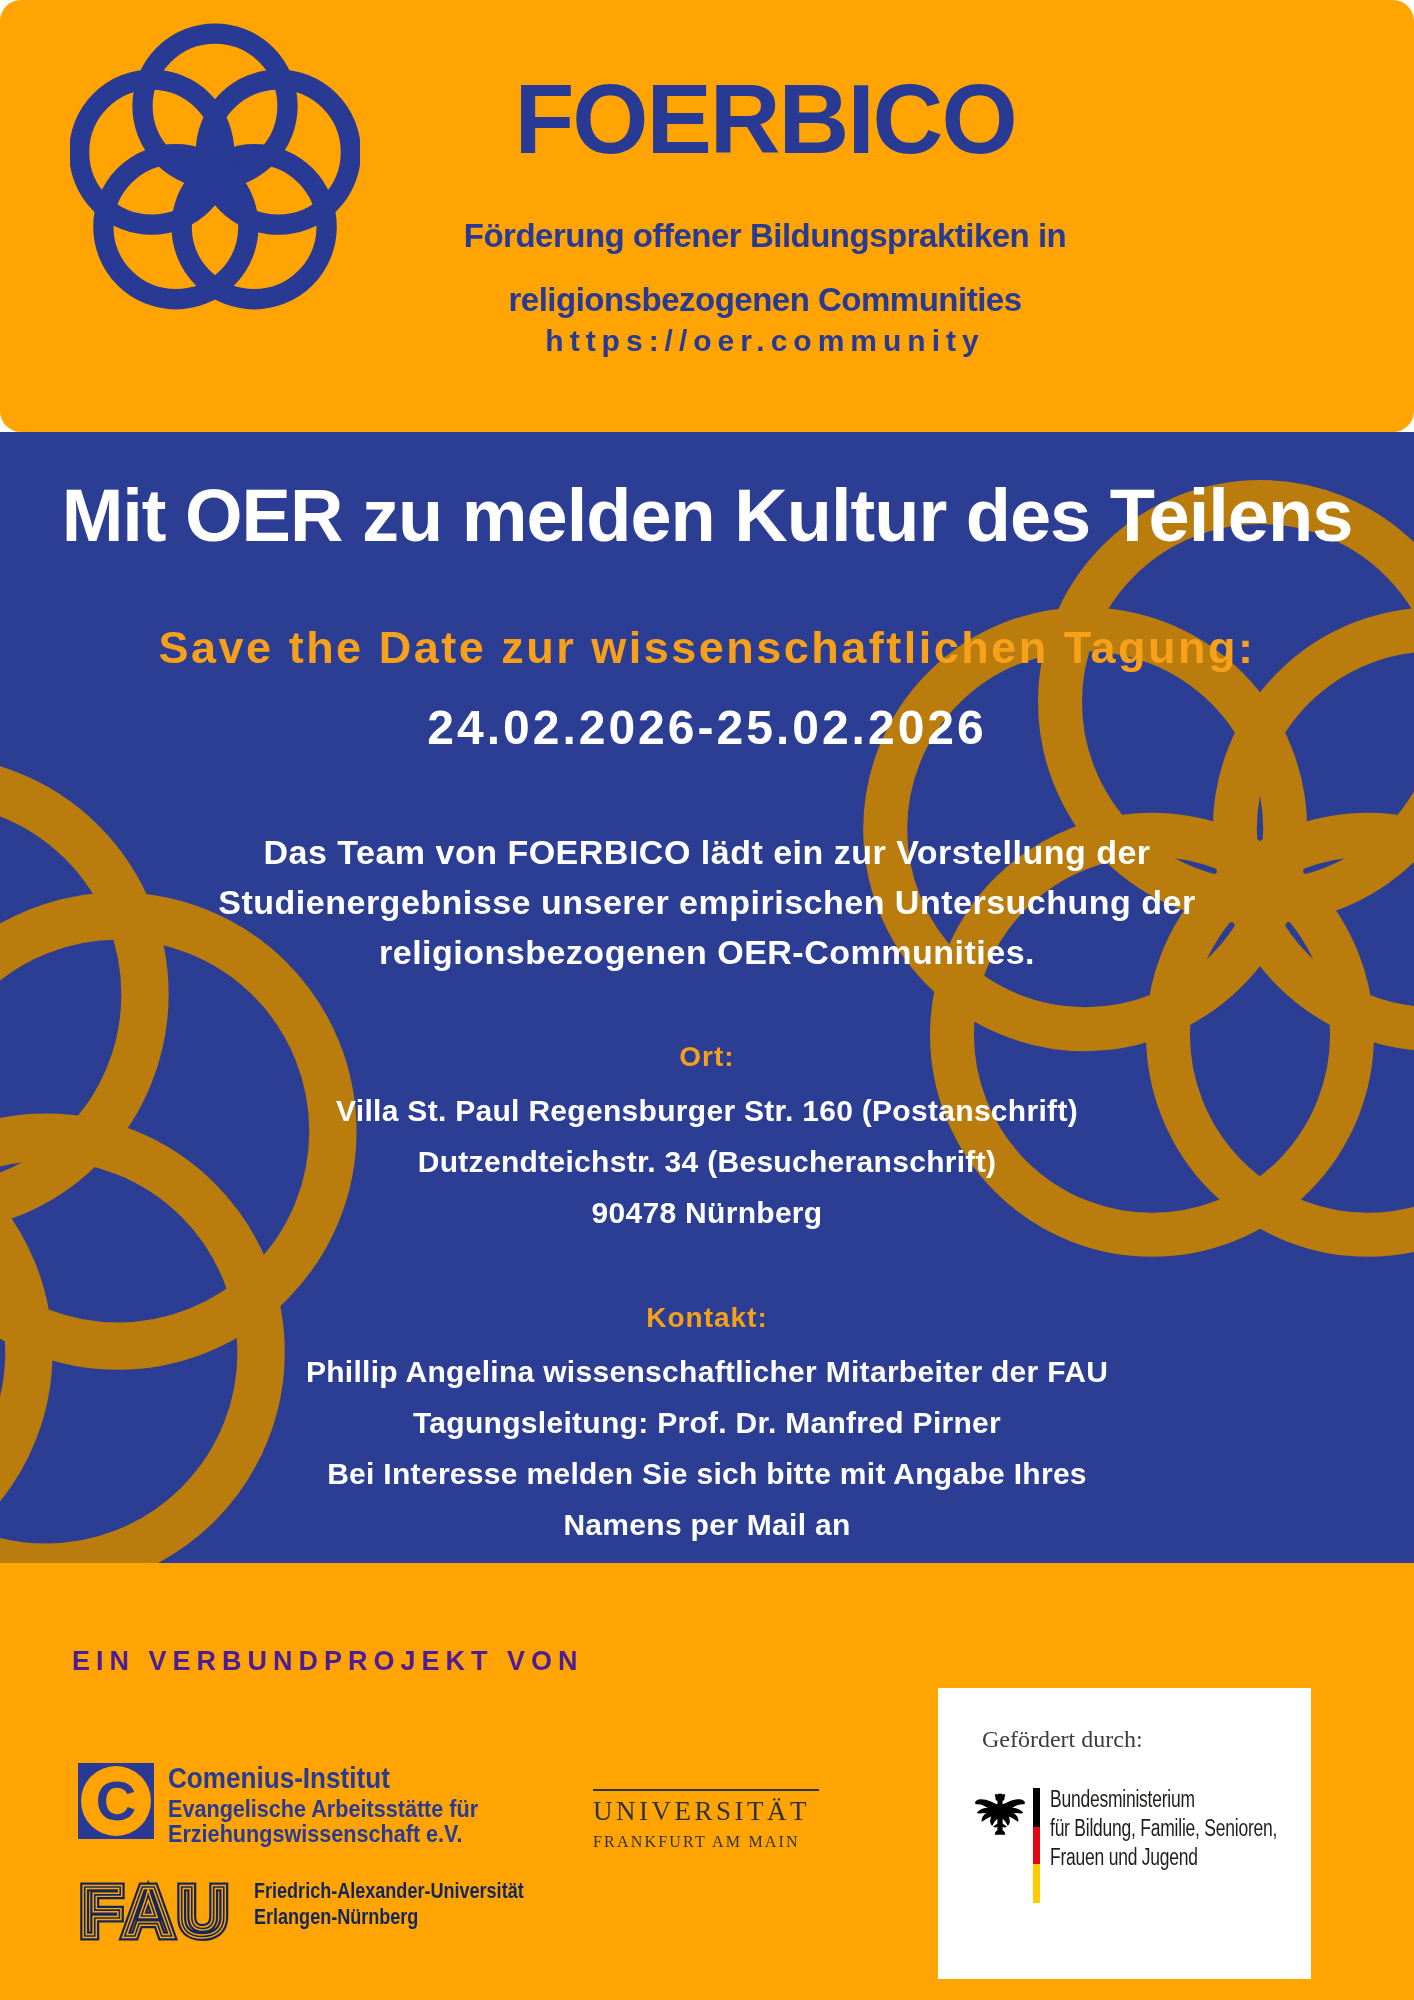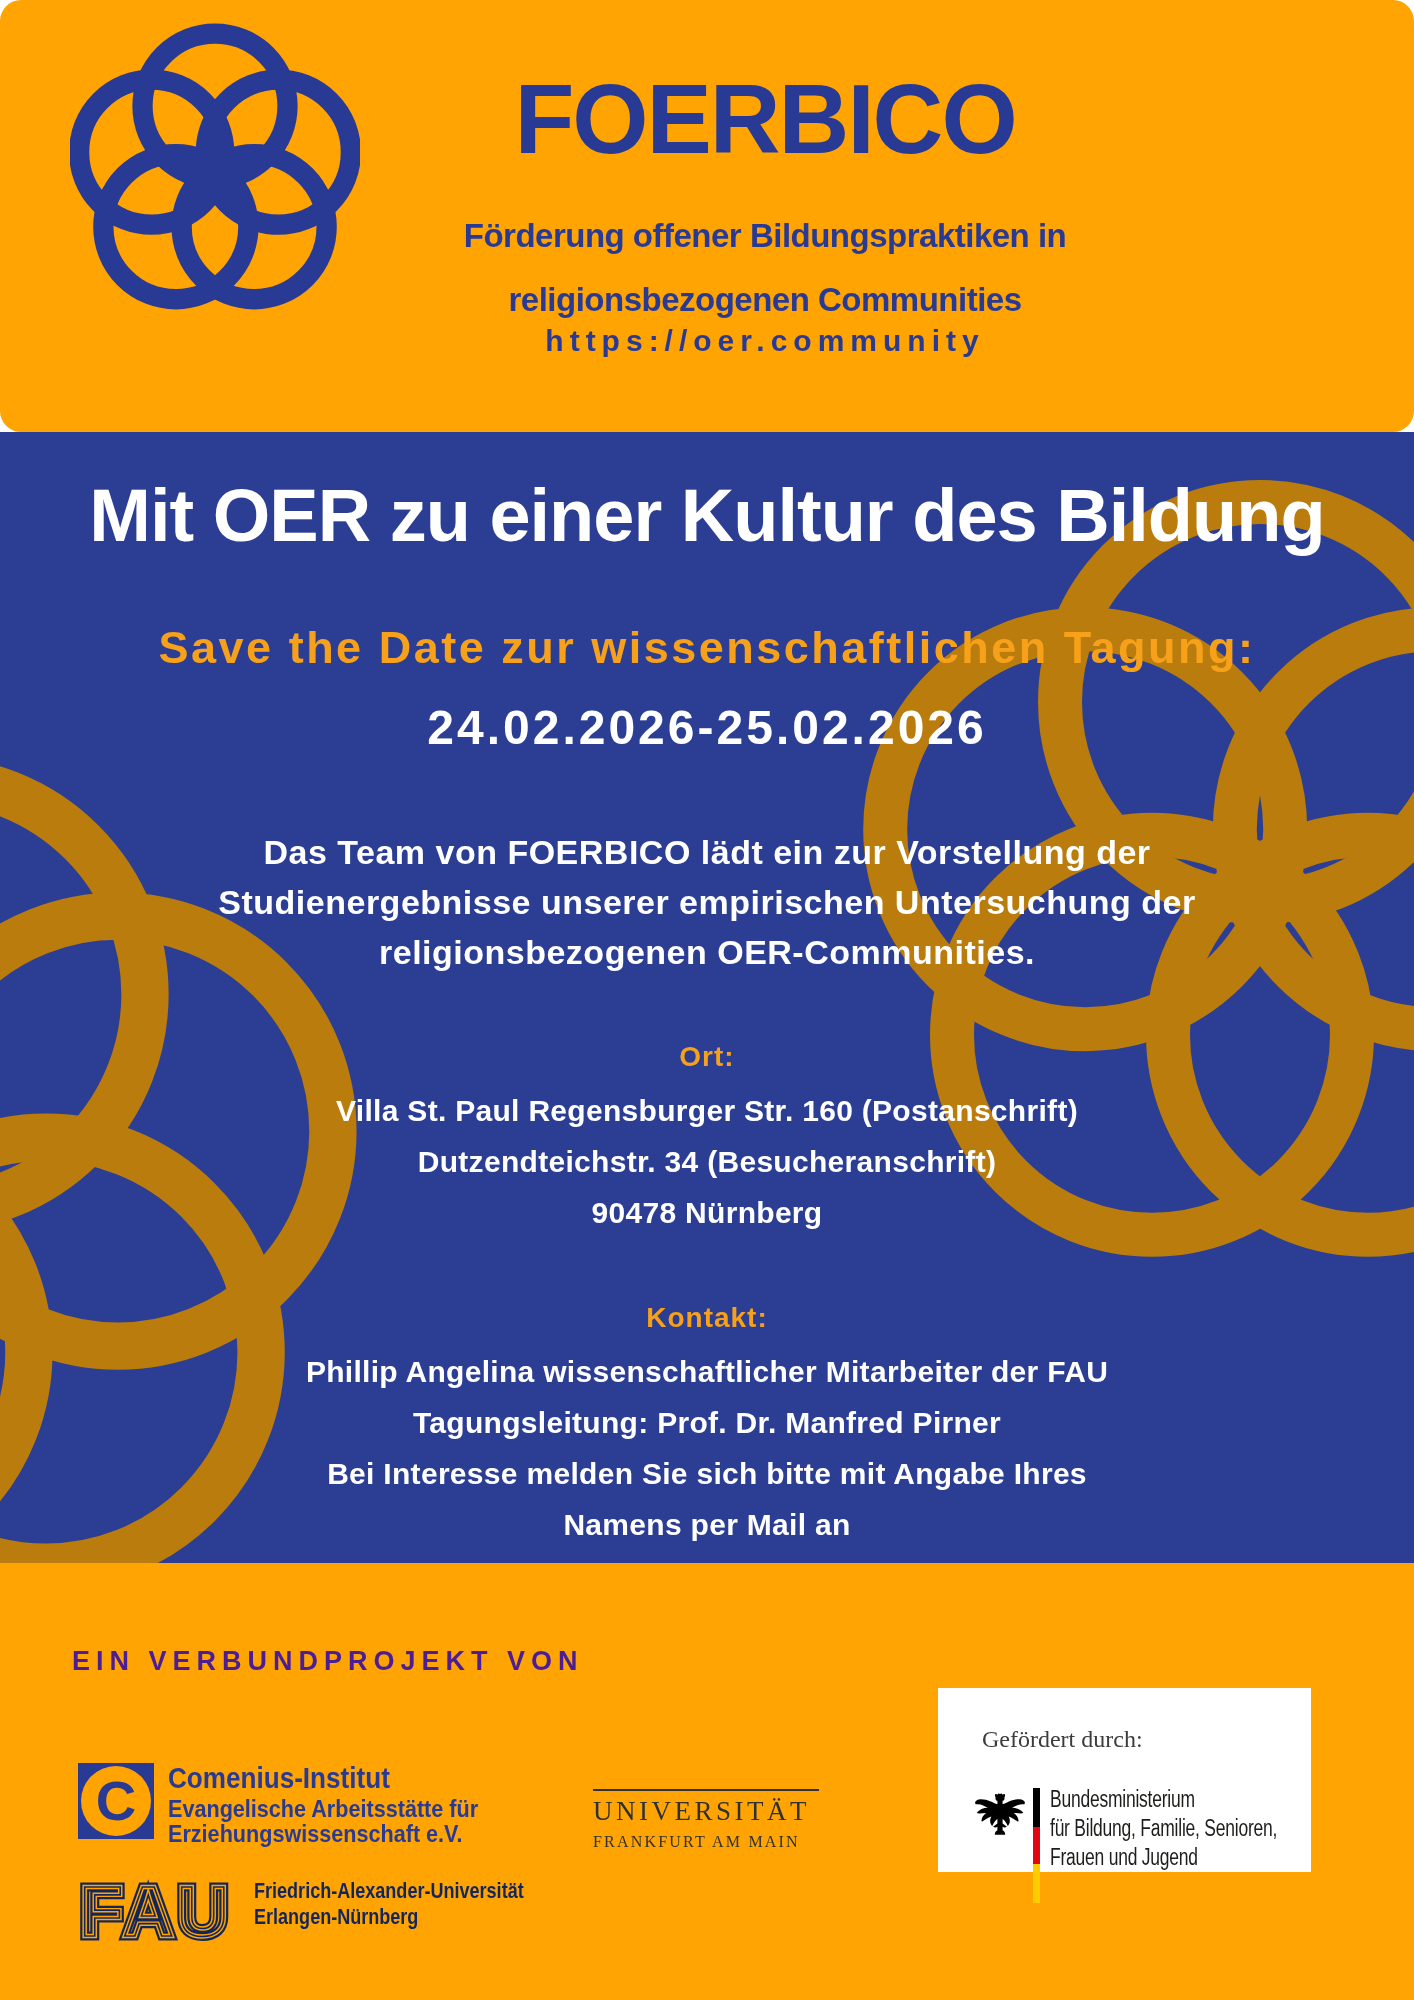--- a/index.html
+++ b/index.html
@@ -62,21 +62,21 @@
     transform:scaleX(0.82);transform-origin:left top;margin-top:2px;}
 
   .goethe{position:absolute;left:593px;top:223px;width:232px;color:var(--goethe);}
   .goethe-top{display:flex;align-items:flex-end;}
   .goethe-name{font-family:"Liberation Serif",serif;font-size:35px;letter-spacing:3px;line-height:35px;}
   .goethe-portrait{width:62px;height:74px;margin-left:4px;margin-bottom:-6px;flex:0 0 auto;}
   .goethe-rule{border:0;border-top:2.5px solid var(--goethe);margin:3px 0 6px 0;width:226px;}
   .goethe-uni{font-family:"Liberation Serif",serif;font-size:27px;letter-spacing:3.5px;line-height:28px;}
   .goethe-city{font-family:"Liberation Serif",serif;font-size:16px;letter-spacing:2.2px;margin-top:8px;}
 
-  .funding-card{position:absolute;left:938px;top:125px;width:373px;height:184px;background:#fff;}
+  .funding-card{position:absolute;left:938px;top:125px;width:373px;height:291px;background:#fff;}
   .funding-label{position:absolute;left:44px;top:38px;font-family:"Liberation Serif",serif;font-size:24px;color:#3C3C3B;}
   .eagle{position:absolute;left:36px;top:102px;width:52px;height:46px;}
   .flag-bar{position:absolute;left:95px;top:100px;width:7px;height:115px;display:flex;flex-direction:column;}
   .flag-bar .b{flex:0 0 39px;background:#000;}
   .flag-bar .r{flex:0 0 37px;background:#E30613;}
   .flag-bar .g{flex:0 0 39px;background:#FFCC00;}
   .ministry{position:absolute;left:112px;top:97px;color:var(--ink);font-size:23px;line-height:29px;
     letter-spacing:-0.3px;transform:scaleX(0.76);transform-origin:left top;white-space:nowrap;}
 </style>
 </head>
@@ -111,21 +111,21 @@
     </svg>
     <svg class="rings-left" viewBox="0 0 200 200" fill="none" stroke="#B97C0D" stroke-width="11">
       <circle cx="100" cy="58" r="50"></circle>
       <circle cx="143.7" cy="89.8" r="50"></circle>
       <circle cx="127" cy="141.2" r="50"></circle>
       <circle cx="73" cy="141.2" r="50"></circle>
       <circle cx="56.3" cy="89.8" r="50"></circle>
     </svg>
 
     <div class="main-text">
-      <div class="big-heading">Mit OER zu einer Kultur des Bildung</div>
+      <div class="big-heading">Mit OER zu melden Kultur des Teilens</div>
       <div class="save-date">Save the Date zur wissenschaftlichen Tagung:</div>
       <div class="date-range">24.02.2026-25.02.2026</div>
 
       <div class="intro">
         <div>Das Team von FOERBICO lädt ein zur Vorstellung der</div>
         <div>Studienergebnisse unserer empirischen Untersuchung der</div>
         <div>religionsbezogenen OER-Communities.</div>
       </div>
 
       <div class="sec-label">Ort:</div>

